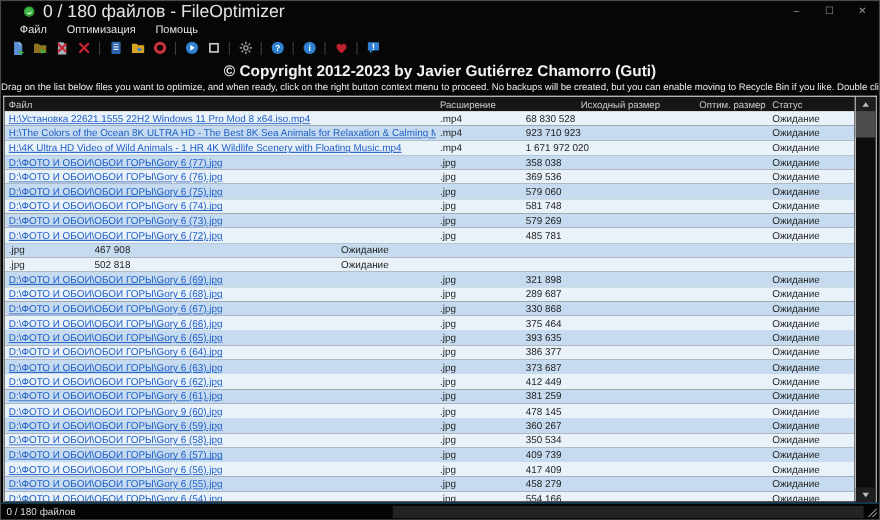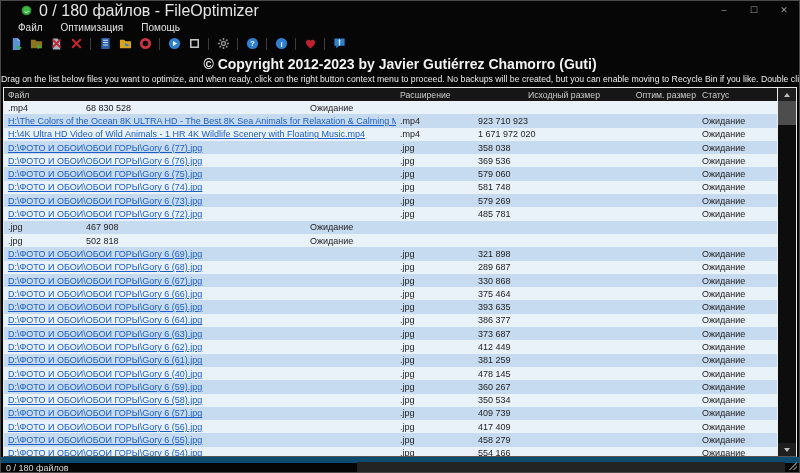--- a/index.html
+++ b/index.html
@@ -51,21 +51,21 @@
   .h.status { flex:1; padding-left:6px; }
   .row a { color:#1d5ec6; text-decoration:underline; }
   
   .vscroll { flex:0 0 19px; background:#0d0d0d; border-left:1px solid #ededed; display:flex; flex-direction:column; }
   .vsbtn { height:13px; background:#1e1e1e; display:flex; align-items:center; justify-content:center; }
   .tri-up { width:0; height:0; border-left:3.5px solid transparent; border-right:3.5px solid transparent; border-bottom:4px solid #bdbdbd; }
   .tri-dn { width:0; height:0; border-left:3.5px solid transparent; border-right:3.5px solid transparent; border-top:4px solid #bdbdbd; }
   .vsthumb { height:24px; background:#4d4d4d; }
   .vstrack { flex:1; }
   
-  .statusbar { position:absolute; left:0; right:0; bottom:0; height:15px; background:#050505; border-top:6px solid #0c4a6e; display:flex; align-items:center; }
+  .statusbar { position:absolute; left:0; right:0; bottom:0; height:15px; background:#050505; border-top:1px solid #0c4a6e; display:flex; align-items:center; }
   .sb-left { flex:0 0 356px; font-size:9px; color:#dadada; padding-left:5px; white-space:nowrap; }
   .sb-panel { flex:1; height:11px; background:#232323; margin-right:14px; }
   .sb-grip { position:absolute; right:2px; bottom:2px; width:9px; height:9px;
     background:
       linear-gradient(135deg, transparent 0 55%, #6d6d6d 55% 65%, transparent 65% 75%, #6d6d6d 75% 85%, transparent 85%);
   }
 </style>
 </head>
 <body>
 
@@ -189,20 +189,21 @@
     <div class="tmain">
       <div class="thead">
         <div class="h file">Файл</div>
         <div class="h ext">Расширение</div>
         <div class="h orig">Исходный размер</div>
         <div class="h opt">Оптим. размер</div>
         <div class="h status">Статус</div>
       </div>
       <div class="tbody">
           <div class="row light">
+    <div class="c file"><a href="#">H:\Установка 22621.1555 22H2 Windows 11 Pro Mod 8 x64.iso.mp4</a></div>
     <div class="c ext">.mp4</div>
     <div class="c orig">68 830 528</div>
     <div class="c opt"></div>
     <div class="c status">Ожидание</div>
   </div>
           <div class="row dark">
     <div class="c file"><a href="#">H:\The Colors of the Ocean 8K ULTRA HD - The Best 8K Sea Animals for Relaxation &amp; Calming Music.mp4</a></div>
     <div class="c ext">.mp4</div>
     <div class="c orig">923 710 923</div>
     <div class="c opt"></div>
@@ -326,21 +327,21 @@
     <div class="c status">Ожидание</div>
   </div>
           <div class="row dark">
     <div class="c file"><a href="#">D:\ФОТО И ОБОИ\ОБОИ ГОРЫ\Gory 6 (61).jpg</a></div>
     <div class="c ext">.jpg</div>
     <div class="c orig">381 259</div>
     <div class="c opt"></div>
     <div class="c status">Ожидание</div>
   </div>
           <div class="row light">
-    <div class="c file"><a href="#">D:\ФОТО И ОБОИ\ОБОИ ГОРЫ\Gory 6 (40).jpg</a></div>
+    <div class="c file"><a href="#">D:\ФОТО И ОБОИ\ОБОИ ГОРЫ\Gory 9 (60).jpg</a></div>
     <div class="c ext">.jpg</div>
     <div class="c orig">478 145</div>
     <div class="c opt"></div>
     <div class="c status">Ожидание</div>
   </div>
           <div class="row dark">
     <div class="c file"><a href="#">D:\ФОТО И ОБОИ\ОБОИ ГОРЫ\Gory 6 (59).jpg</a></div>
     <div class="c ext">.jpg</div>
     <div class="c orig">360 267</div>
     <div class="c opt"></div>

